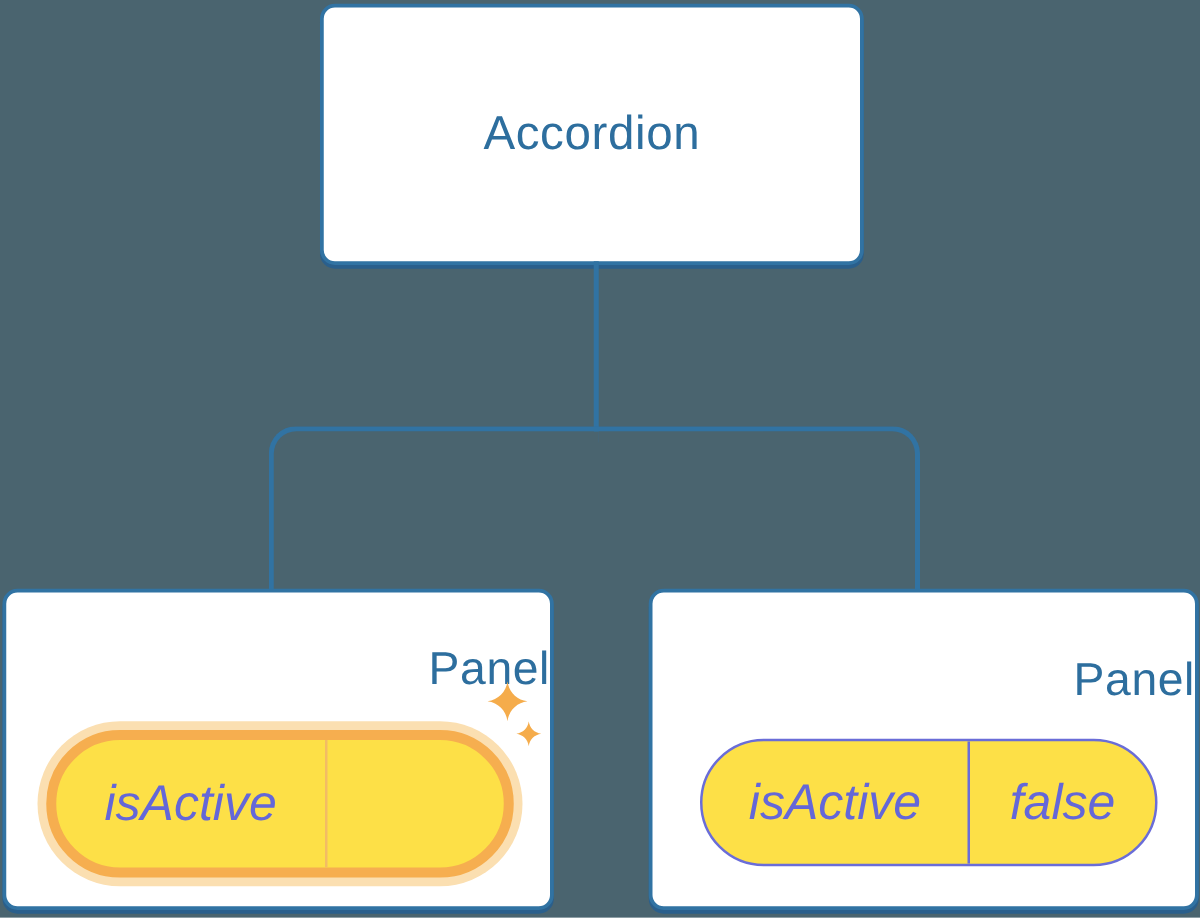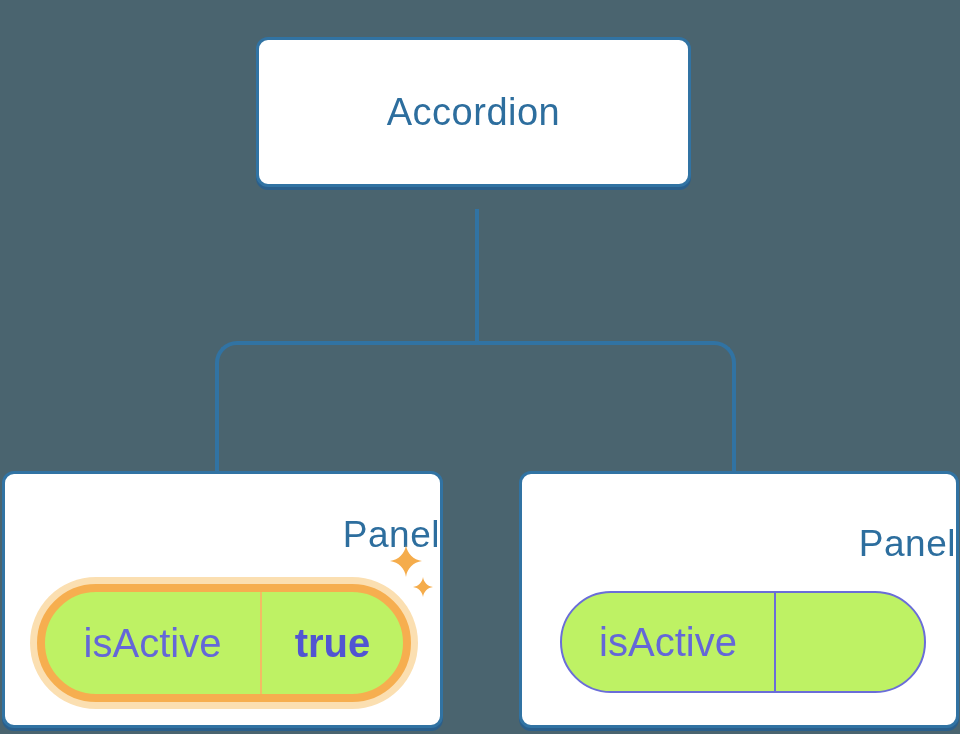--- a/index.html
+++ b/index.html
@@ -19,25 +19,24 @@
   .node {
     position: absolute;
     background: #FFFFFF;
     border: 3px solid #3173A3;
     border-radius: 12px;
     box-sizing: border-box;
     box-shadow: 0 3px 0 0 #2A5F8C;
   }
   .node-root {
     left: 256px; top: 3px;
-    width: 435px; height: 150px;
+    width: 435px; height: 209px;
     display: flex;
     align-items: center;
     justify-content: center;
-    margin-top: 34px;
   }
   .node-label {
     color: #2D6E9E;
     font-size: 38px;
     font-weight: 500;
     letter-spacing: 0.5px;
   }
   .panel-left  { left: 2px;   top: 471px; width: 441px; height: 257px; }
   .panel-right { left: 519px; top: 471px; width: 440px; height: 257px; }
 
@@ -80,24 +79,25 @@
     width: 261px;
     border-top-width: 4px;
     border-right-width: 4px;
     border-top-right-radius: 22px;
   }
 
   
   .pill {
     position: absolute;
     display: flex;
-    background: #bef264;
+    background: #fde047;
     border-radius: 999px;
     box-sizing: border-box;
     overflow: hidden;
+    font-style: italic;
   }
   .pill-cell {
     display: flex;
     align-items: center;
     justify-content: center;
     font-size: 40px;
     color: #6467D8;
     white-space: nowrap;
   }
   .pill-cell.is-bold {
@@ -147,35 +147,35 @@
   </div>
 
   <div class="stem"></div>
   <div class="branch branch-left"></div>
   <div class="branch branch-right"></div>
 
   <div class="node panel-left">
     <div class="panel-title">Panel</div>
     <div class="pill pill-active">
       <div class="pill-cell cell-key">isActive</div>
-      <div class="pill-cell cell-value is-bold">true</div>
     </div>
   </div>
 
   <span class="sparkle sparkle-big">
     <svg viewBox="0 0 24 24" aria-hidden="true">
       <path fill="#F5AC4B" d="M12 0 C12.9 6.5 17.5 11.1 24 12 C17.5 12.9 12.9 17.5 12 24 C11.1 17.5 6.5 12.9 0 12 C6.5 11.1 11.1 6.5 12 0 Z"></path>
     </svg>
   </span>
   <span class="sparkle sparkle-small">
     <svg viewBox="0 0 24 24" aria-hidden="true">
       <path fill="#F5AC4B" d="M12 0 C12.9 6.5 17.5 11.1 24 12 C17.5 12.9 12.9 17.5 12 24 C11.1 17.5 6.5 12.9 0 12 C6.5 11.1 11.1 6.5 12 0 Z"></path>
     </svg>
   </span>
 
   <div class="node panel-right">
     <div class="panel-title">Panel</div>
     <div class="pill pill-inactive">
       <div class="pill-cell cell-key">isActive</div>
+      <div class="pill-cell cell-value">false</div>
     </div>
   </div>
 
 </div>
 
 </body></html>

